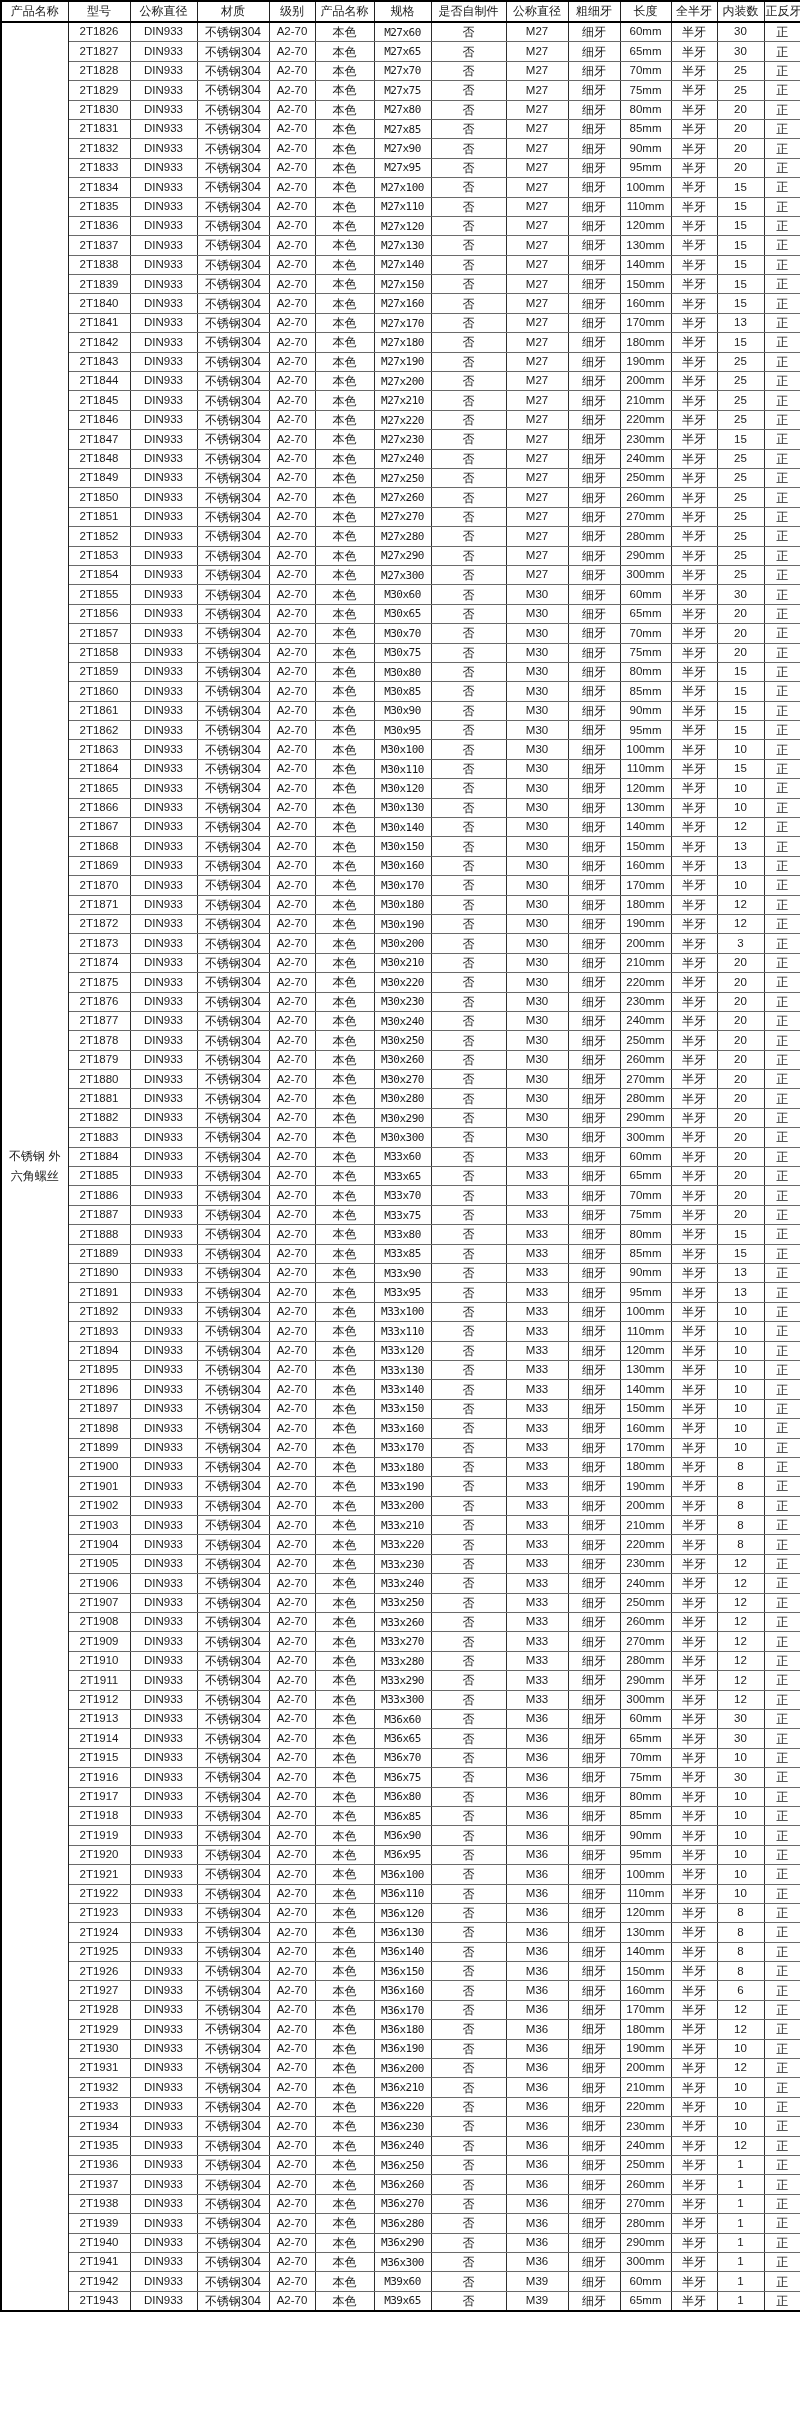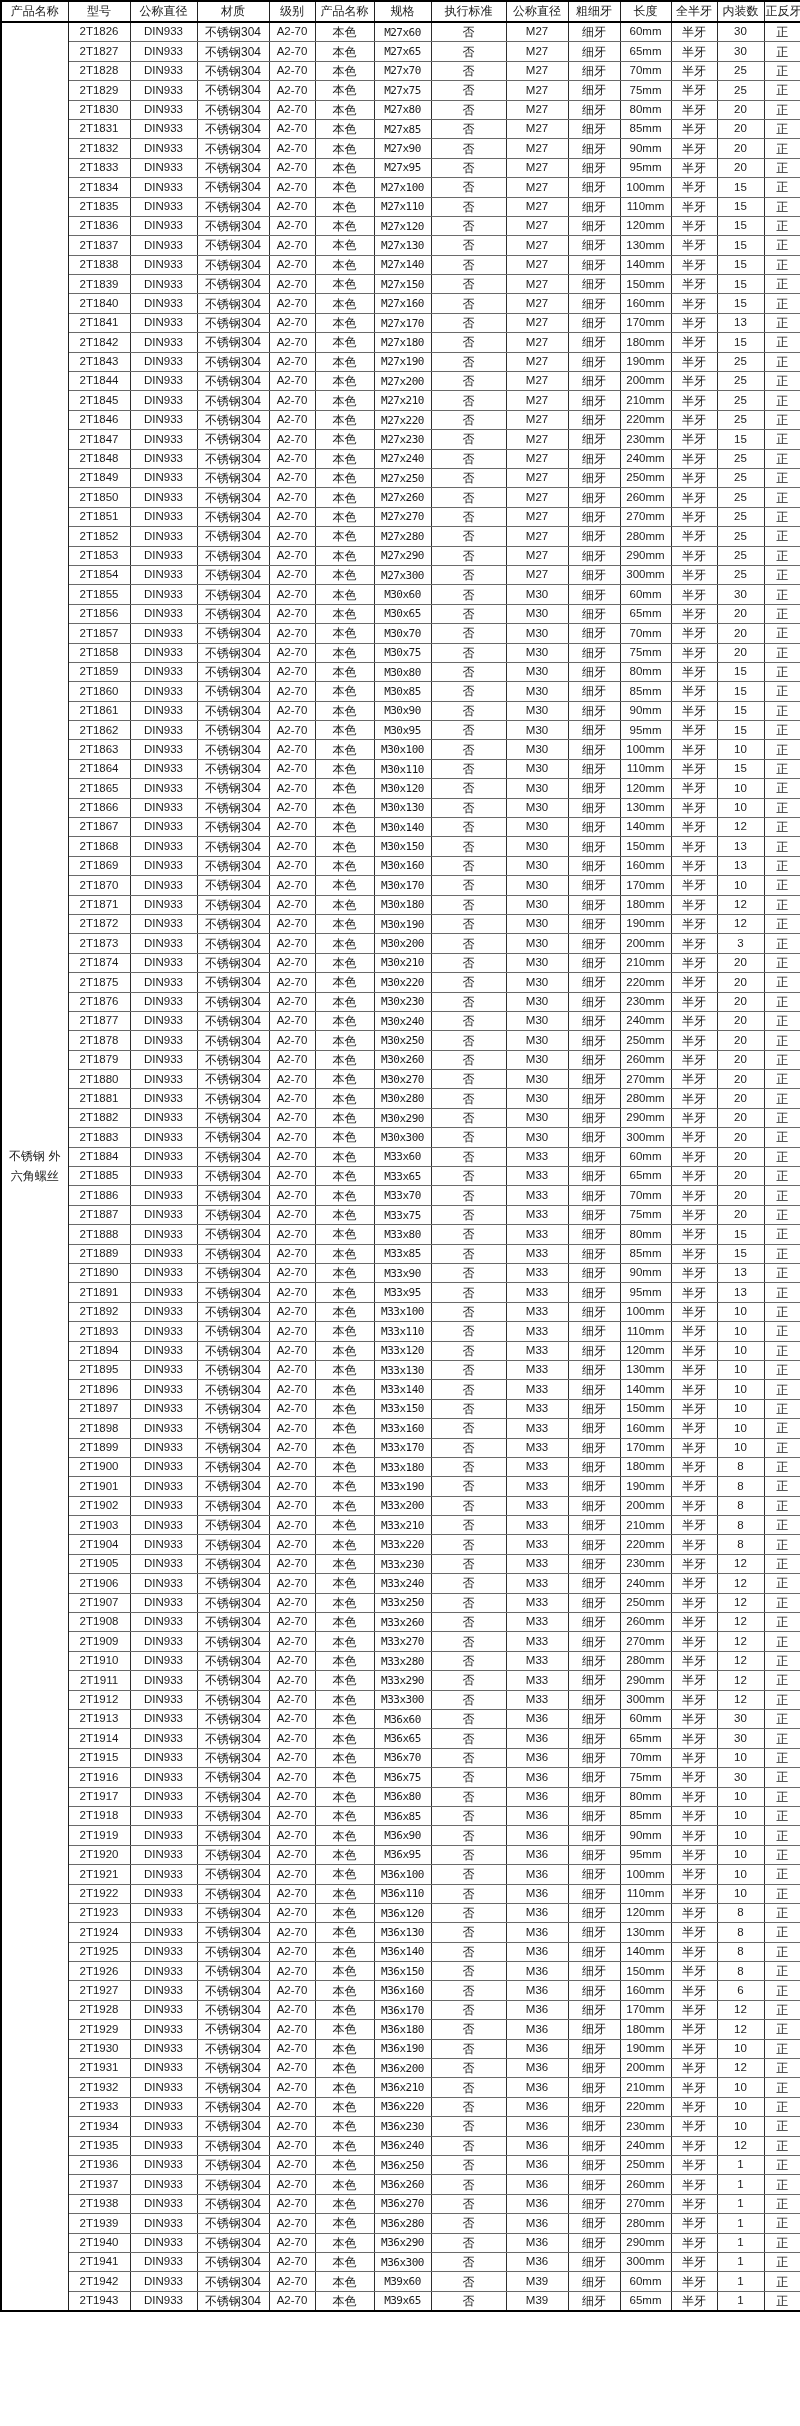--- a/index.html
+++ b/index.html
@@ -80,21 +80,21 @@
     </colgroup>
     <thead>
       <tr>
         <th>产品名称</th>
         <th>型号</th>
         <th>公称直径</th>
         <th>材质</th>
         <th>级别</th>
         <th>产品名称</th>
         <th>规格</th>
-        <th>执行标准</th>
+        <th>是否自制件</th>
         <th>公称直径</th>
         <th>粗细牙</th>
         <th>长度</th>
         <th>全半牙</th>
         <th>内装数</th>
         <th>正反牙</th>
       </tr>
     </thead>
     <tbody id="table-body">
         <tr>

